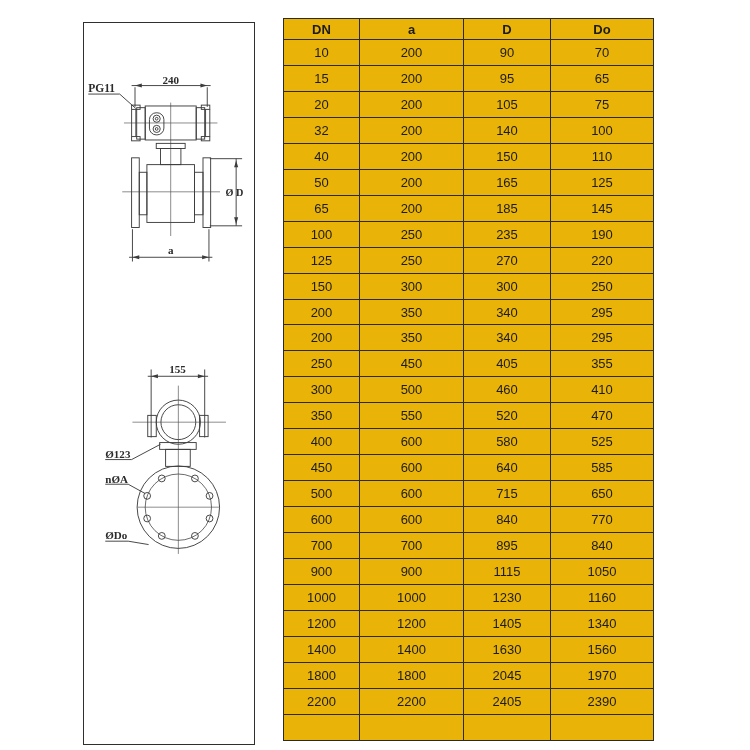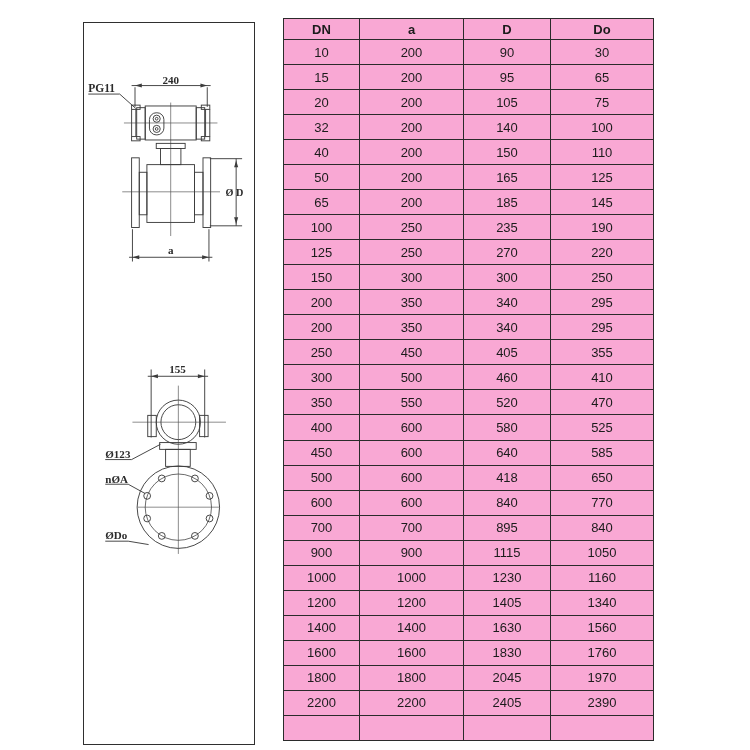--- a/index.html
+++ b/index.html
@@ -36,21 +36,21 @@
     fill: #2b2b2b;
   }
   .dim-table {
     position: absolute;
     left: 283px;
     top: 18px;
     width: 366px;
     height: 723px;
     border-collapse: collapse;
     table-layout: fixed;
-    background: #f9a8d4;
+    background: #eab308;
   }
   .dim-table th, .dim-table td {
     border: 1px solid #2b2b2b;
     text-align: center;
     vertical-align: middle;
     padding: 0;
     font-size: 13px;
     color: #1c1c1c;
     height: 20px;
     overflow: hidden;
@@ -189,21 +189,21 @@
           <th style="width: 103px;">a</th>
           <th style="width: 86px;">D</th>
           <th style="width: 102px; margin-top: 17px;">Do</th>
         </tr>
     </thead>
     <tbody>
         <tr>
           <td>10</td>
           <td>200</td>
           <td>90</td>
-          <td>30</td>
+          <td>70</td>
         </tr>
         <tr>
           <td>15</td>
           <td>200</td>
           <td>95</td>
           <td>65</td>
         </tr>
         <tr>
           <td>20</td>
           <td>200</td>
@@ -290,21 +290,21 @@
         </tr>
         <tr>
           <td>450</td>
           <td>600</td>
           <td>640</td>
           <td>585</td>
         </tr>
         <tr>
           <td>500</td>
           <td>600</td>
-          <td>418</td>
+          <td>715</td>
           <td>650</td>
         </tr>
         <tr>
           <td>600</td>
           <td>600</td>
           <td>840</td>
           <td>770</td>
         </tr>
         <tr>
           <td>700</td>
@@ -330,26 +330,20 @@
           <td>1405</td>
           <td>1340</td>
         </tr>
         <tr>
           <td>1400</td>
           <td>1400</td>
           <td>1630</td>
           <td>1560</td>
         </tr>
         <tr>
-          <td>1600</td>
-          <td>1600</td>
-          <td>1830</td>
-          <td>1760</td>
-        </tr>
-        <tr>
           <td>1800</td>
           <td>1800</td>
           <td>2045</td>
           <td>1970</td>
         </tr>
         <tr>
           <td>2200</td>
           <td>2200</td>
           <td>2405</td>
           <td>2390</td>

